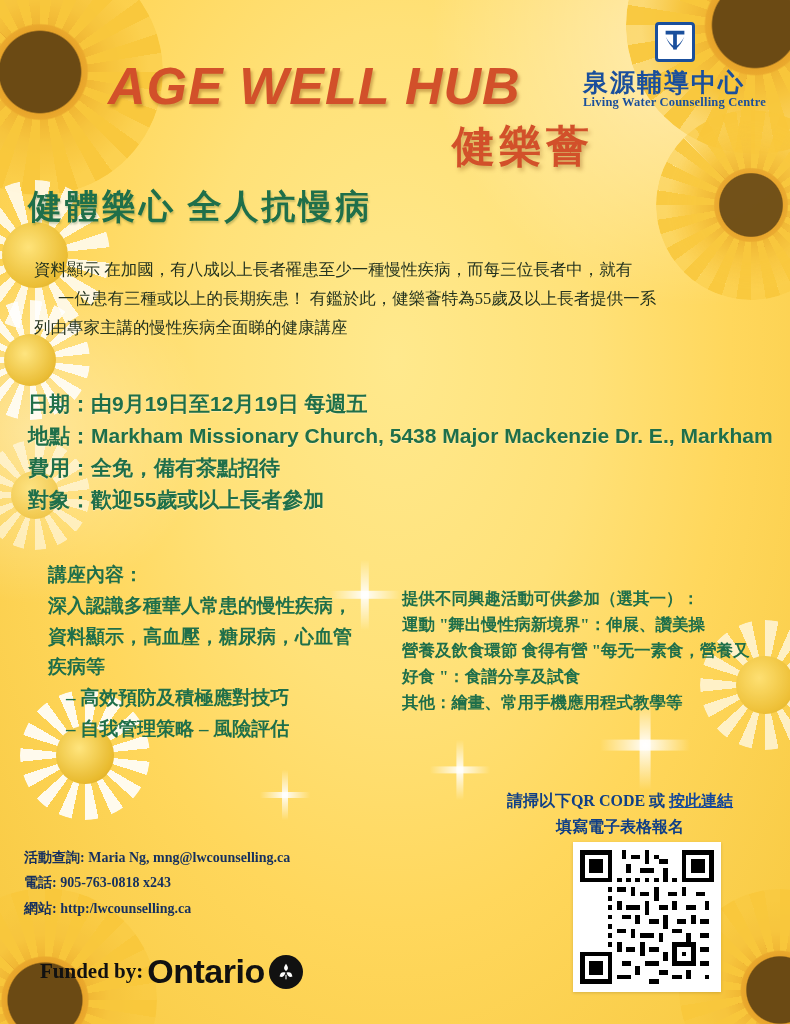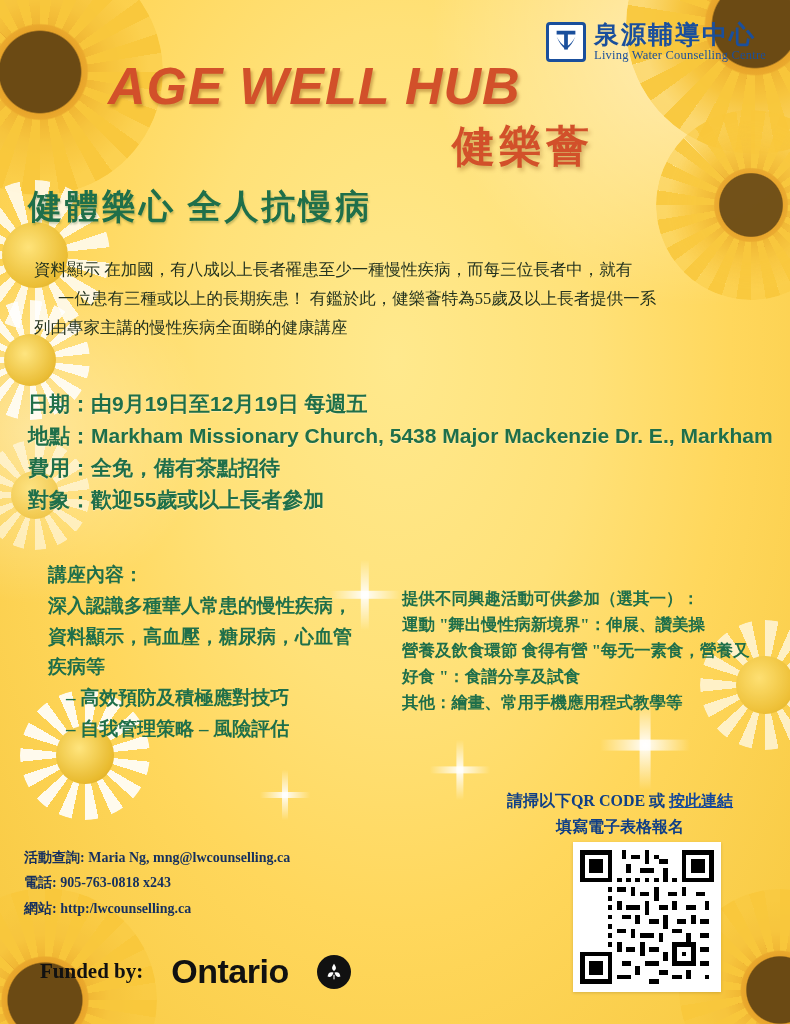--- a/index.html
+++ b/index.html
@@ -71,37 +71,37 @@
     content:""; position:absolute; left:50%; top:50%;
     background: radial-gradient(circle, rgba(255,255,255,0.95), rgba(255,255,255,0));
     transform: translate(-50%,-50%);
   }
   .sparkle::before { width:100%; height:12%; }
   .sparkle::after  { width:12%;  height:100%; }
 
   
   .logo-wrap {
     position:absolute; right:24px; top:22px;
-    display:flex; align-items:center; gap:8px;
+    display:flex; align-items:center; gap:8px;flex-direction:column;
   }
   .logo-mark {
     width:40px; height:40px; border:3px solid #1a4f9c; border-radius:4px;
     display:flex; align-items:center; justify-content:center;
     background:#ffffff;
   }
   .logo-mark svg { display:block; }
   .logo-text { line-height:1.05; }
   .logo-cn {
     font-family:"Liberation Serif", serif;
     font-weight:bold; font-size:25px; color:#1a4f9c; letter-spacing:2px;
     white-space:nowrap;
   }
   .logo-en {
     font-family:"Liberation Serif", serif;
-    font-weight:normal; font-size:12.5px; color:#1a4f9c; letter-spacing:.2px;
+    font-weight:bold; font-size:12.5px; color:#1a4f9c; letter-spacing:.2px;
     white-space:nowrap;
     text-align:right;
   }
 
   
   .title-en {
     position:absolute; left:108px; top:56px;
     font-family:"Liberation Sans", sans-serif;
     font-weight:bold; font-style:italic; font-size:52px;
     letter-spacing:1px;
@@ -180,21 +180,21 @@
   .contact {
     position:absolute; left:24px; top:845px; width:470px;
     font-family:"Liberation Serif", serif;
     font-weight:bold; font-size:14px; line-height:1.82; color:#16305e;
   }
   .contact div { white-space:nowrap; }
 
   
   .funder {
     position:absolute; left:40px; top:952px;
-    display:flex; align-items:center; gap:28px;
+    display:flex; align-items:center; gap:4px;
   }
   .funder-label {
     font-family:"Liberation Serif", serif;
     font-weight:bold; font-size:21px; color:#111111;
   }
   .funder-name {
     font-family:"Liberation Sans", sans-serif;
     font-weight:bold; font-size:34px; color:#111111; letter-spacing:-0.5px;
   }
   .trillium {

